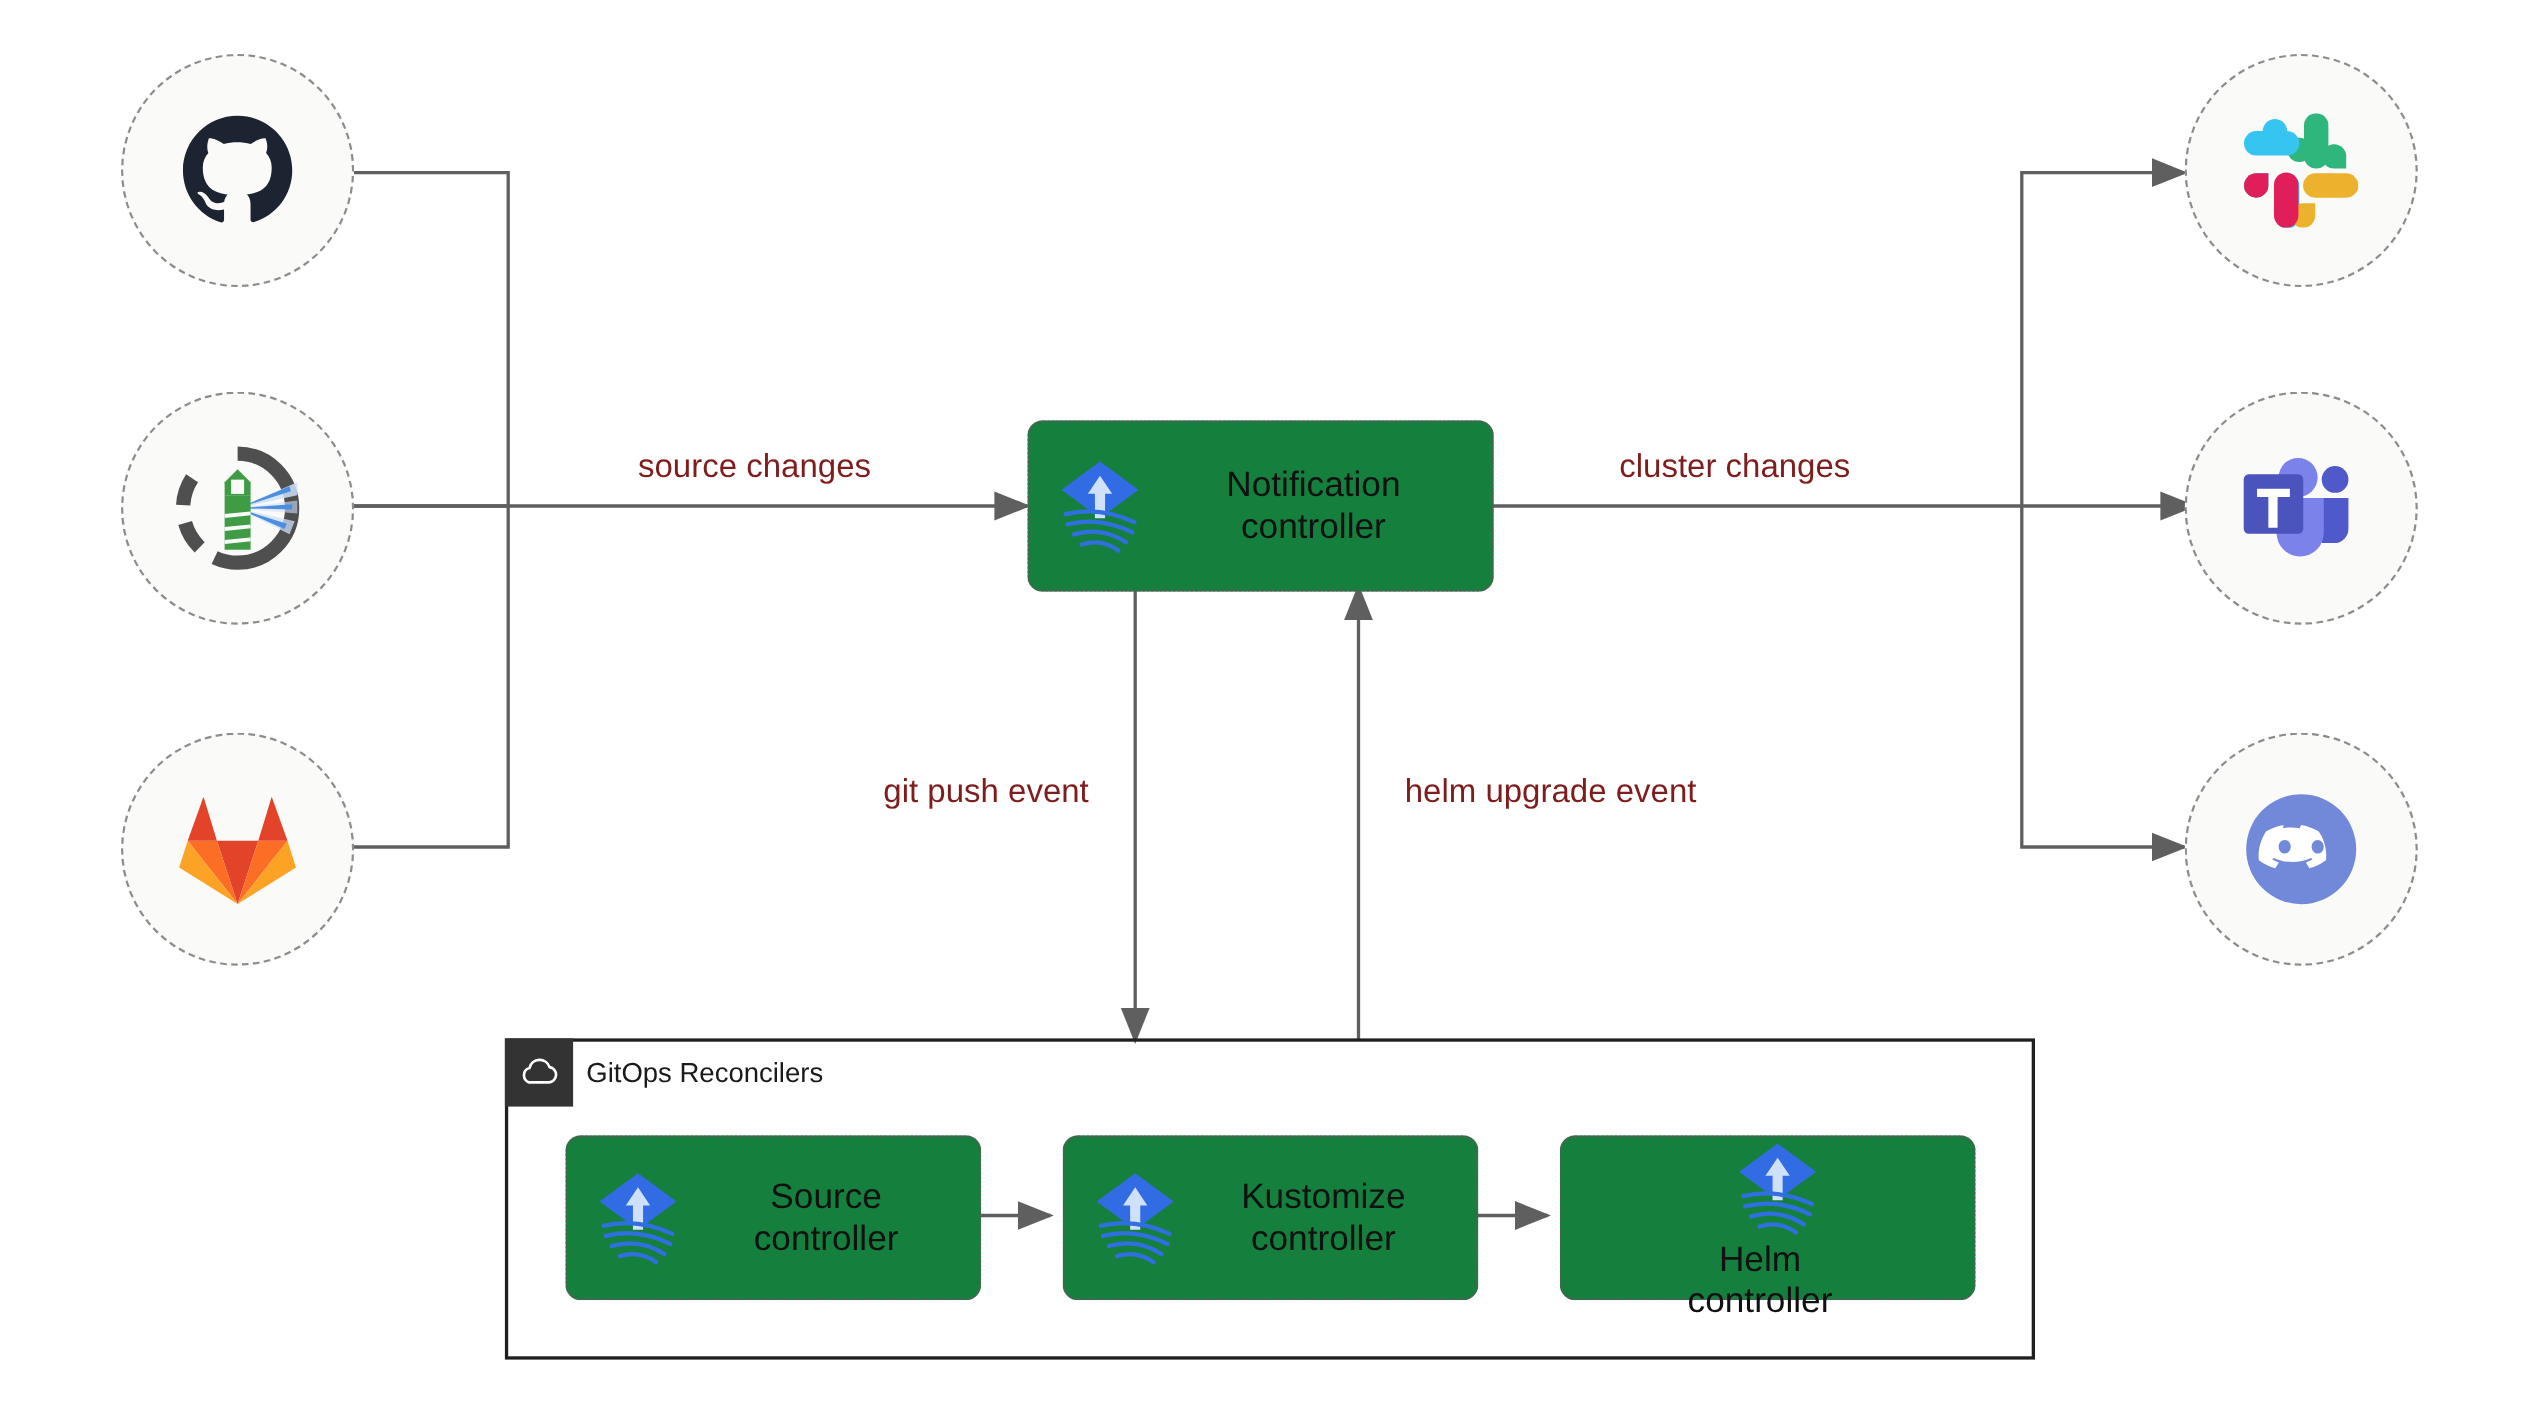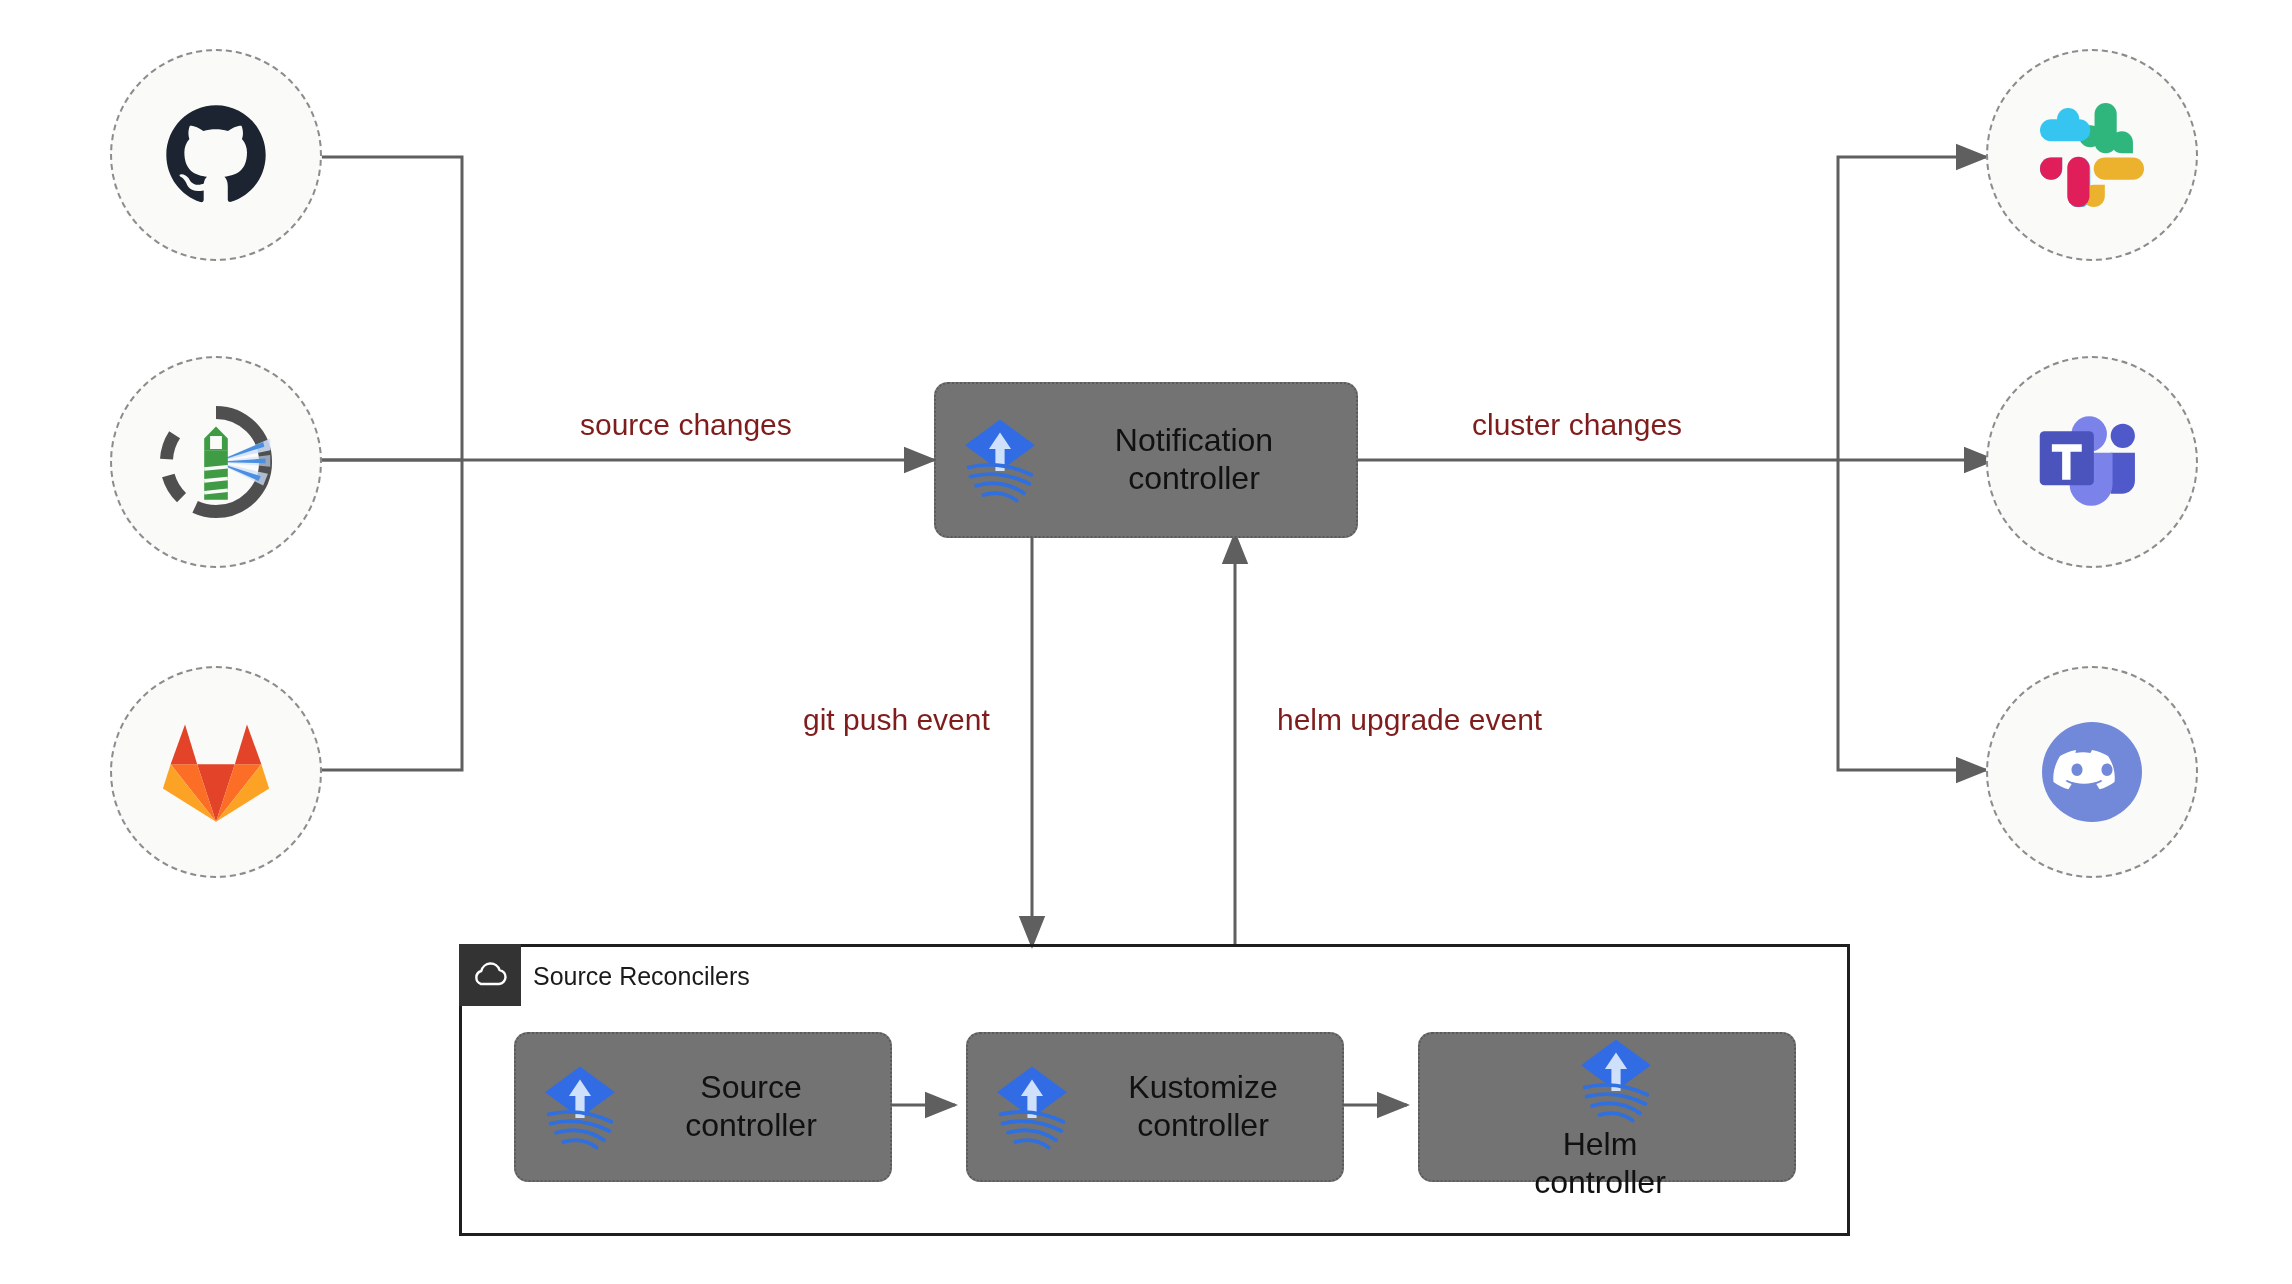--- a/index.html
+++ b/index.html
@@ -6,21 +6,21 @@
   body{width:2292px;height:1284px;overflow:hidden;
        font-family:"Liberation Sans","DejaVu Sans",sans-serif;}
   #stage{position:relative;width:2292px;height:1284px;background:#fff;}
   svg.layer{position:absolute;left:0;top:0;width:2292px;height:1284px;}
   .lbl{position:absolute;color:#7f1d1d;font-size:30px;line-height:1.15;
        white-space:nowrap;}
   .node-circle{position:absolute;border-radius:50%;
        border:2.5px dashed #8c8c8c;background:#fafaf8;
        display:flex;align-items:center;justify-content:center;}
   .ctrl-box{position:absolute;border:2.5px dotted #5a5a5a;border-radius:14px;
-       background:#737373;display:flex;align-items:center;}
+       background:#15803d;display:flex;align-items:center;}
   .ctrl-ico{width:92px;height:92px;flex:0 0 92px;margin-left:18px;}
   .ctrl-txt{flex:1;text-align:center;color:#111;font-size:32px;line-height:1.18;
        padding-right:14px;}
   .group-box{position:absolute;border:3px solid #1f1f1f;background:transparent;}
   .group-tab{position:absolute;width:62px;height:62px;background:#333333;
        display:flex;align-items:center;justify-content:center;}
   .group-title{position:absolute;font-size:25px;color:#1a1a1a;}
 </style>
 </head>
 <body>
@@ -156,21 +156,21 @@
       <div>controller</div>
     </div>
   </div>
 
   <div class="group-box" style="left:459px;top:944px;width:1385px;height:286px;"></div>
   <div class="group-tab" style="left:459px;top:944px;">
     <svg width="40" height="30" viewBox="0 0 40 30">
       <path d="M11 24h18a7 7 0 0 0 .6-13.9A9.5 9.5 0 0 0 11.3 11 6.8 6.8 0 0 0 11 24z" fill="none" stroke="#ffffff" stroke-width="2.4" stroke-linejoin="round"></path>
     </svg>
   </div>
-  <div class="group-title" style="left:533px;top:962px;">Source Reconcilers</div>
+  <div class="group-title" style="left:533px;top:962px;">GitOps Reconcilers</div>
 
   <div class="ctrl-box" style="left:514px;top:1032px;width:374px;height:146px;">
     <svg class="ctrl-ico" viewBox="0 0 100 100">
       <path d="M50 6 L88 34 L50 62 L12 34 Z" fill="#326ce5"></path>
       <path d="M50 20 L62 38 L55 38 L55 62 L45 62 L45 38 L38 38 Z" fill="#cfe0fb"></path>
       <g stroke="#2f6fe0" stroke-width="4.2" fill="none" stroke-linecap="round">
         <path d="M16 58 Q50 50 84 66"></path>
         <path d="M18 68 Q50 60 82 76"></path>
         <path d="M24 78 Q52 70 76 86"></path>
         <path d="M32 88 Q52 82 68 94"></path>

